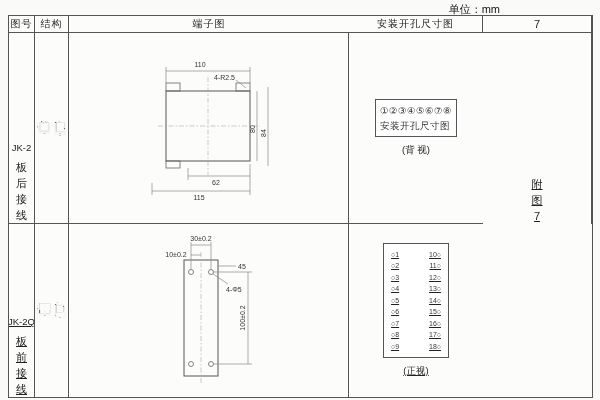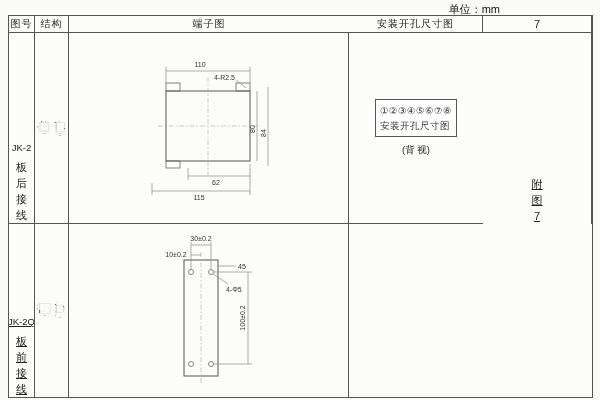--- a/index.html
+++ b/index.html
@@ -238,15 +238,38 @@
         <line x1="76" y1="42" x2="94" y2="42" class="dim"></line>
         <text class="d" x="96" y="45">45</text>
 
         <line x1="106" y1="48" x2="106" y2="140" class="dim"></line>
         <line x1="72" y1="48" x2="110" y2="48" class="dim"></line>
         <line x1="72" y1="140" x2="110" y2="140" class="dim"></line>
         <text class="d" transform="translate(103,94) rotate(-90)" text-anchor="middle">100±0.2</text>
       </svg>
     </div>
 
+    <div class="cell termcell lastcol lastrow">
+      <div class="term-box2">
+        <div class="tcol">○1
+○2
+○3
+○4
+○5
+○6
+○7
+○8
+○9</div>
+        <div class="tcol" style="text-align:right">10○
+11○
+12○
+13○
+14○
+15○
+16○
+17○
+18○</div>
+      </div>
+      <div class="tcap">(正视)</div>
+    </div>
 
   </div>
 </div>
 
 </body></html>

